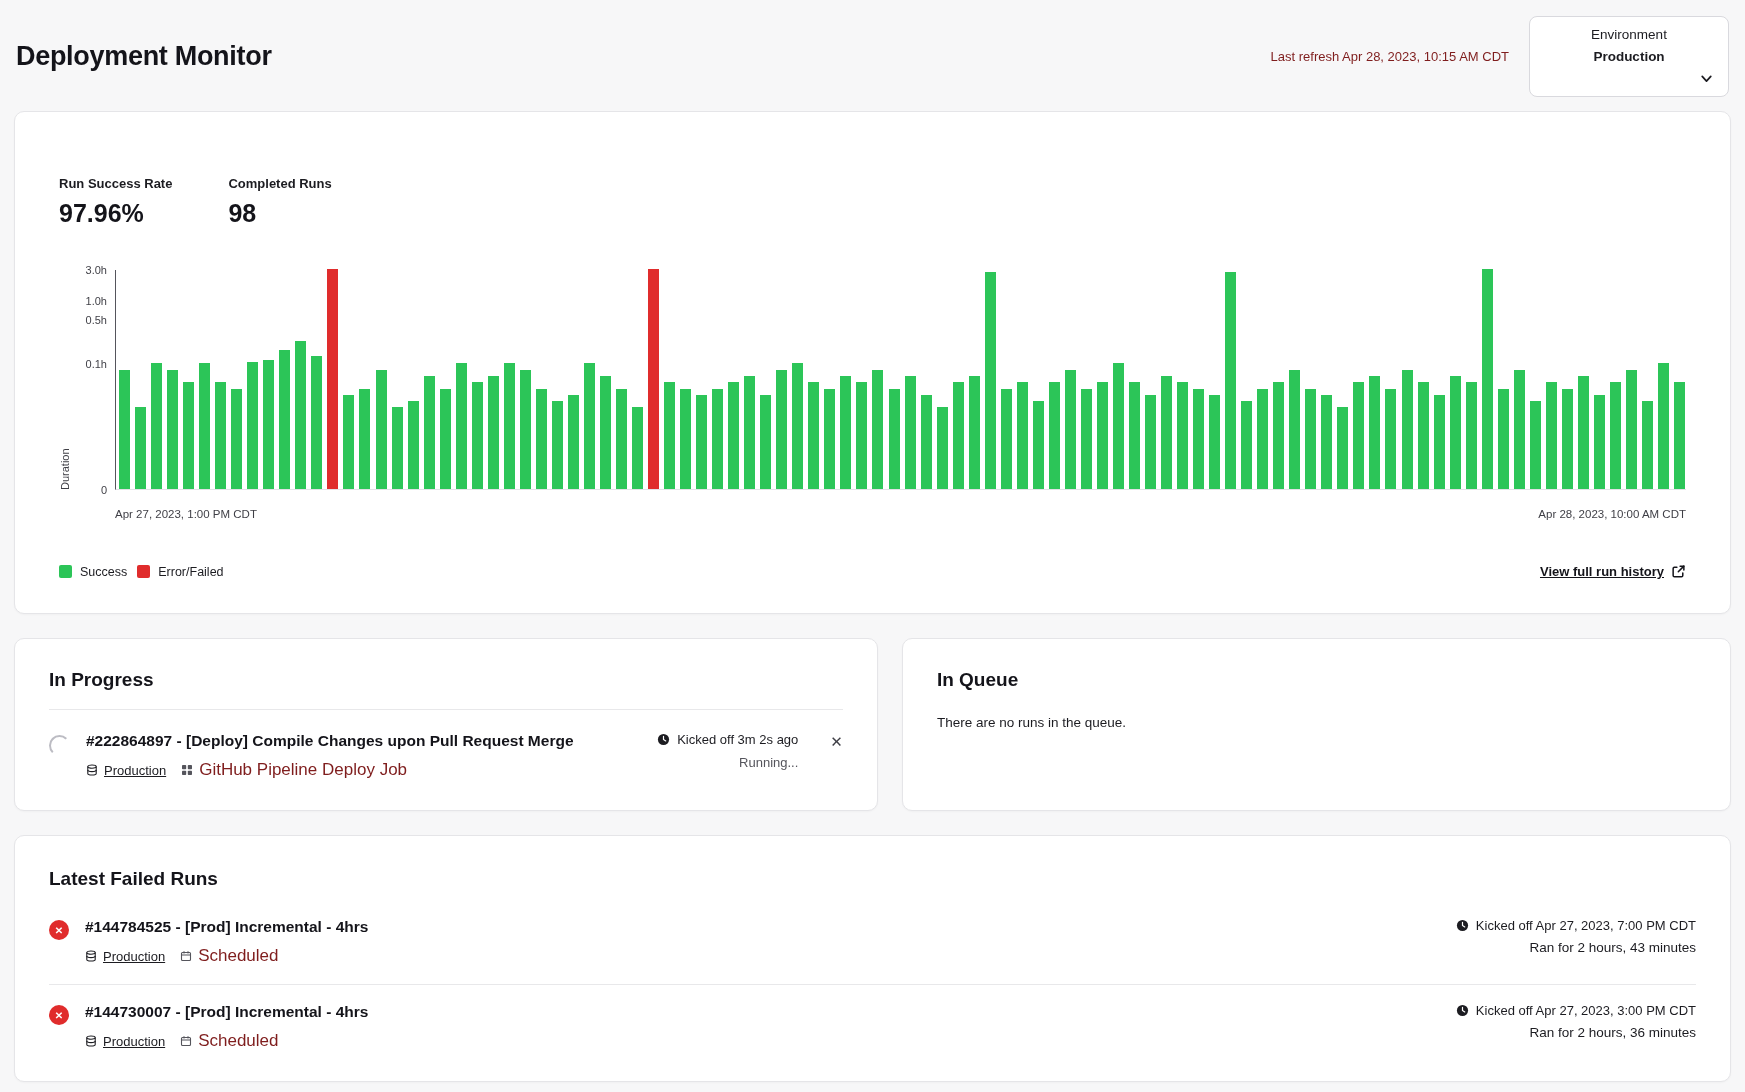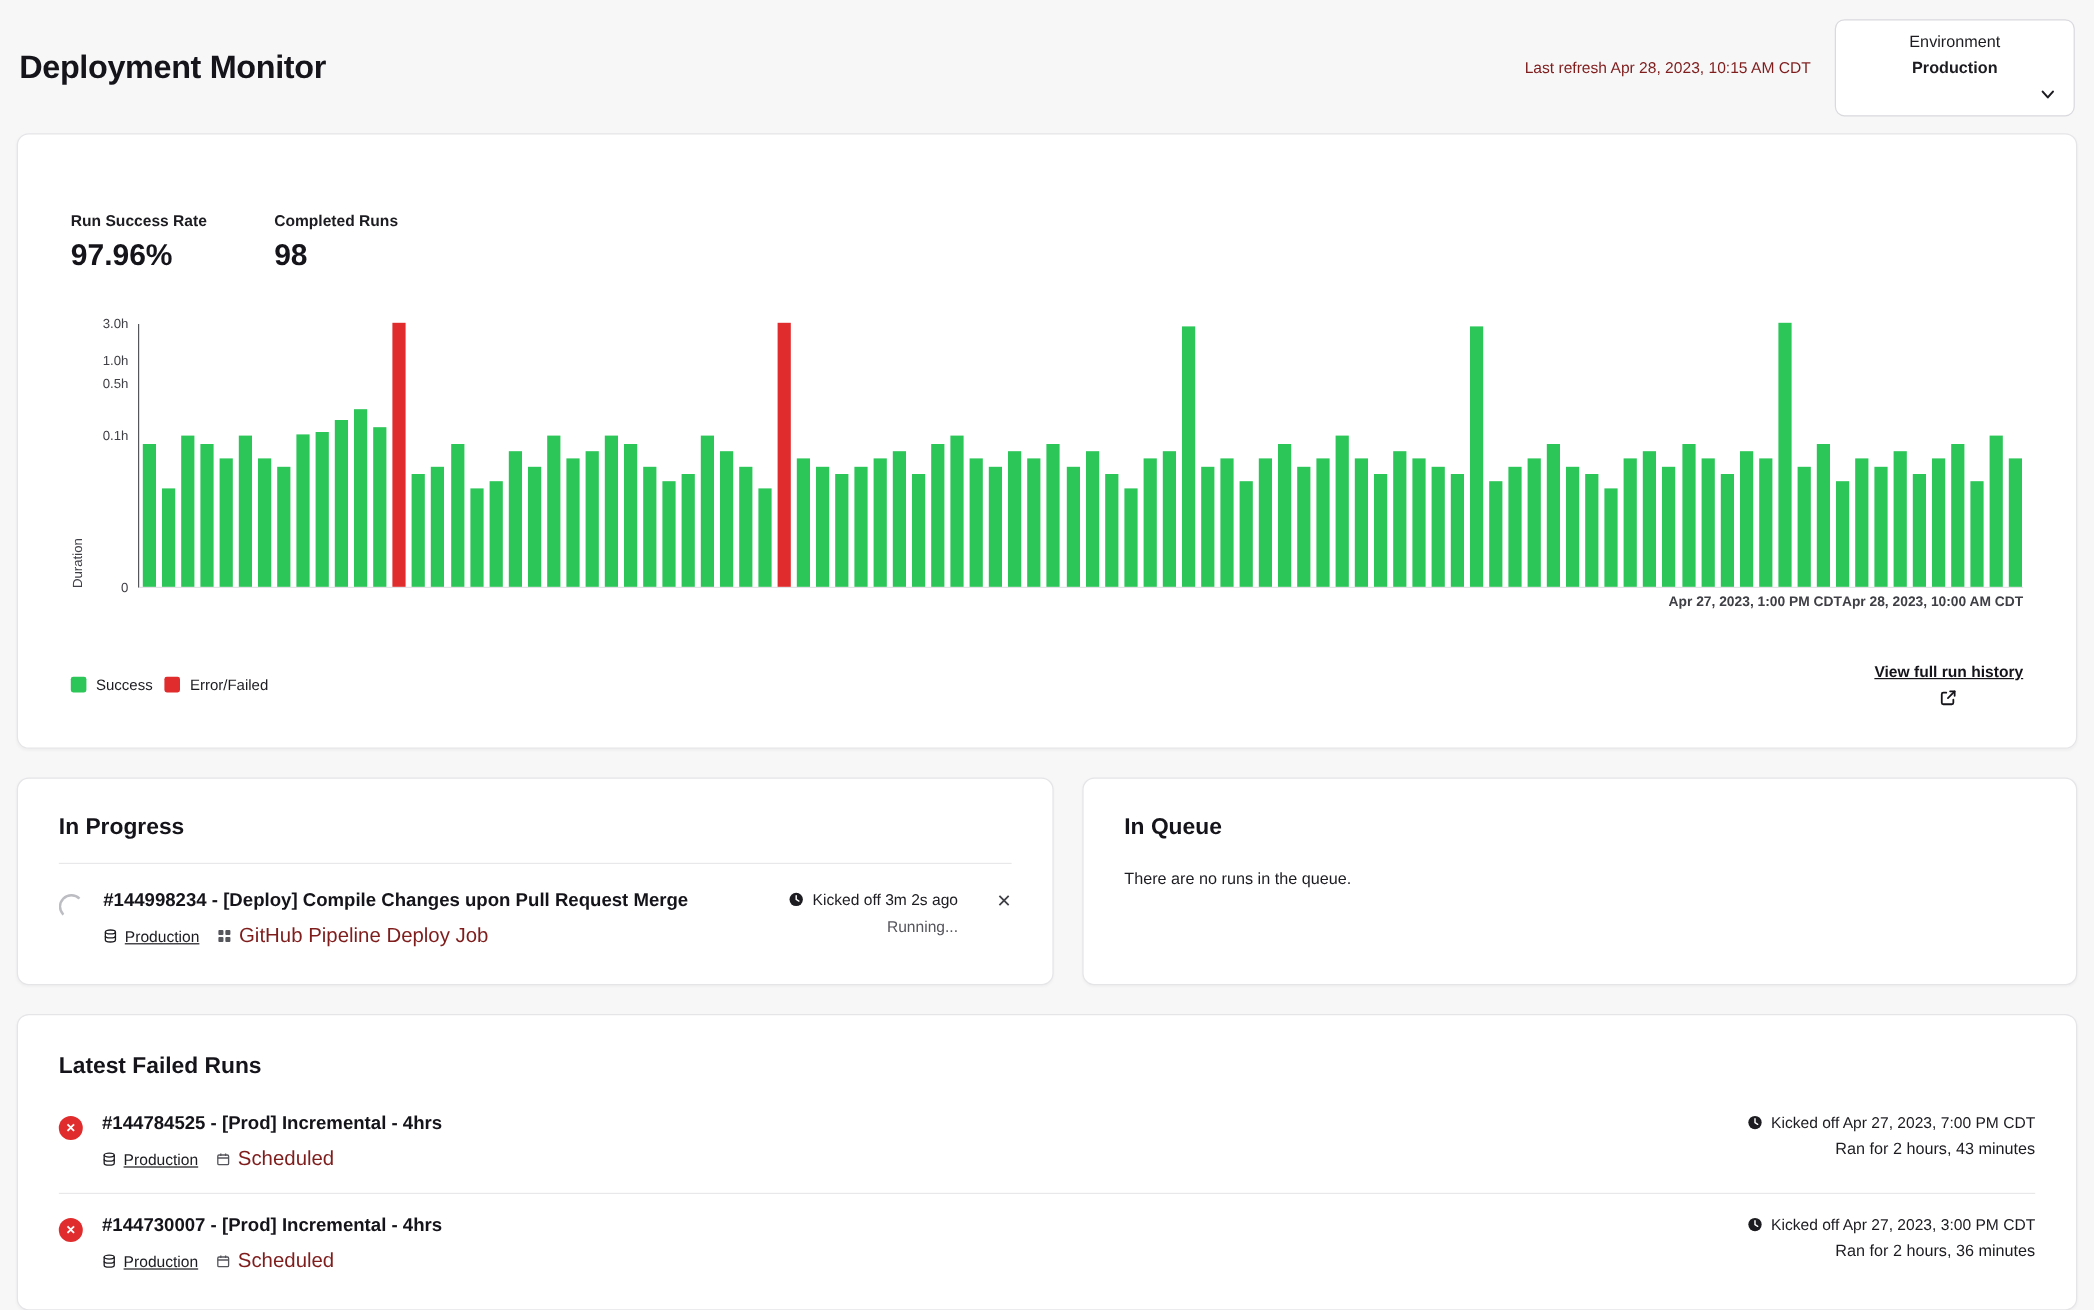--- a/index.html
+++ b/index.html
@@ -41,28 +41,28 @@
   .ylabel { height:220px; display:flex; align-items:center; font-size:11px; color:#3f3f46;
     writing-mode:vertical-rl; transform:rotate(180deg); }
   .yticks { position:relative; width:44px; height:220px; }
   .ytick { position:absolute; right:8px; font-size:11px; color:#3f3f46; }
   .plot-wrap { flex:1; }
   .plot {
     height:220px; display:flex; align-items:flex-end; justify-content:space-between;
     border-left:1.5px solid #55555c; border-bottom:1px solid #e2e2e6; padding-left:3px;
   }
   .bar { width:11px; }
-  .xlabels { display:flex; justify-content:flex-end; margin-top:6px;
-    font-size:11.5px; color:#3f3f46;font-weight:bold; }
+  .xlabels { display:flex; justify-content:space-between; margin-top:18px;
+    font-size:11.5px; color:#3f3f46; }
   .legend-row { display:flex; align-items:center; margin-top:44px; }
   .legend-items { display:flex; align-items:center; gap:10px; }
   .legend-item { display:flex; align-items:center; gap:8px; font-size:12.5px; color:#1c1c21; }
   .legend-swatch { width:13px; height:13px; display:inline-block; border-radius:2px; }
   .view-history { margin-left:auto; display:flex; align-items:center; gap:7px;
-    font-size:13px; font-weight:600; color:#14141a; cursor:pointer;flex-direction:column; }
+    font-size:13px; font-weight:600; color:#14141a; cursor:pointer; }
   .view-history .vh-text { text-decoration:underline; }
   
   .mid-row { display:grid; grid-template-columns:1.042fr 1fr; gap:24px; margin-top:24px; }
   .in-progress, .in-queue { padding:30px 34px; }
   .divider { height:1px; background:#e8e8ea; margin-top:18px; }
   .prog-row { display:flex; align-items:flex-start; gap:16px; margin-top:22px; }
   .spinner {
     width:21px; height:21px; border-radius:50%; margin-top:3px; flex:none;
     border:2.5px solid transparent; border-top-color:#bcbcc3; border-left-color:#bcbcc3;
     animation:spin 1.1s linear infinite;
@@ -267,21 +267,21 @@
   </div>
 </div>
 
 <div class="mid-row">
   <div class="card in-progress">
     <div class="card-title">In Progress</div>
     <div class="divider"></div>
     <div class="prog-row">
       <div class="spinner"></div>
       <div>
-        <div class="run-title">#144998234 - [Deploy] Compile Changes upon Pull Request Merge</div>
+        <div class="run-title">#222864897 - [Deploy] Compile Changes upon Pull Request Merge</div>
         <div class="run-meta">
           <span class="meta-item">
             <span class="icon">
               <svg width="12" height="12" viewBox="0 0 12 12" fill="none" stroke="#1c1c21" stroke-width="1.1">
                   <ellipse cx="6" cy="2.6" rx="4.2" ry="1.6"></ellipse>
                   <path d="M1.8 2.6 v6.8 c0 0.9 1.9 1.6 4.2 1.6 s4.2 -0.7 4.2 -1.6 V2.6"></path>
                   <path d="M1.8 6 c0 0.9 1.9 1.6 4.2 1.6 S10.2 6.9 10.2 6"></path>
                 </svg>
             </span>
             <a class="env-link">Production</a>

